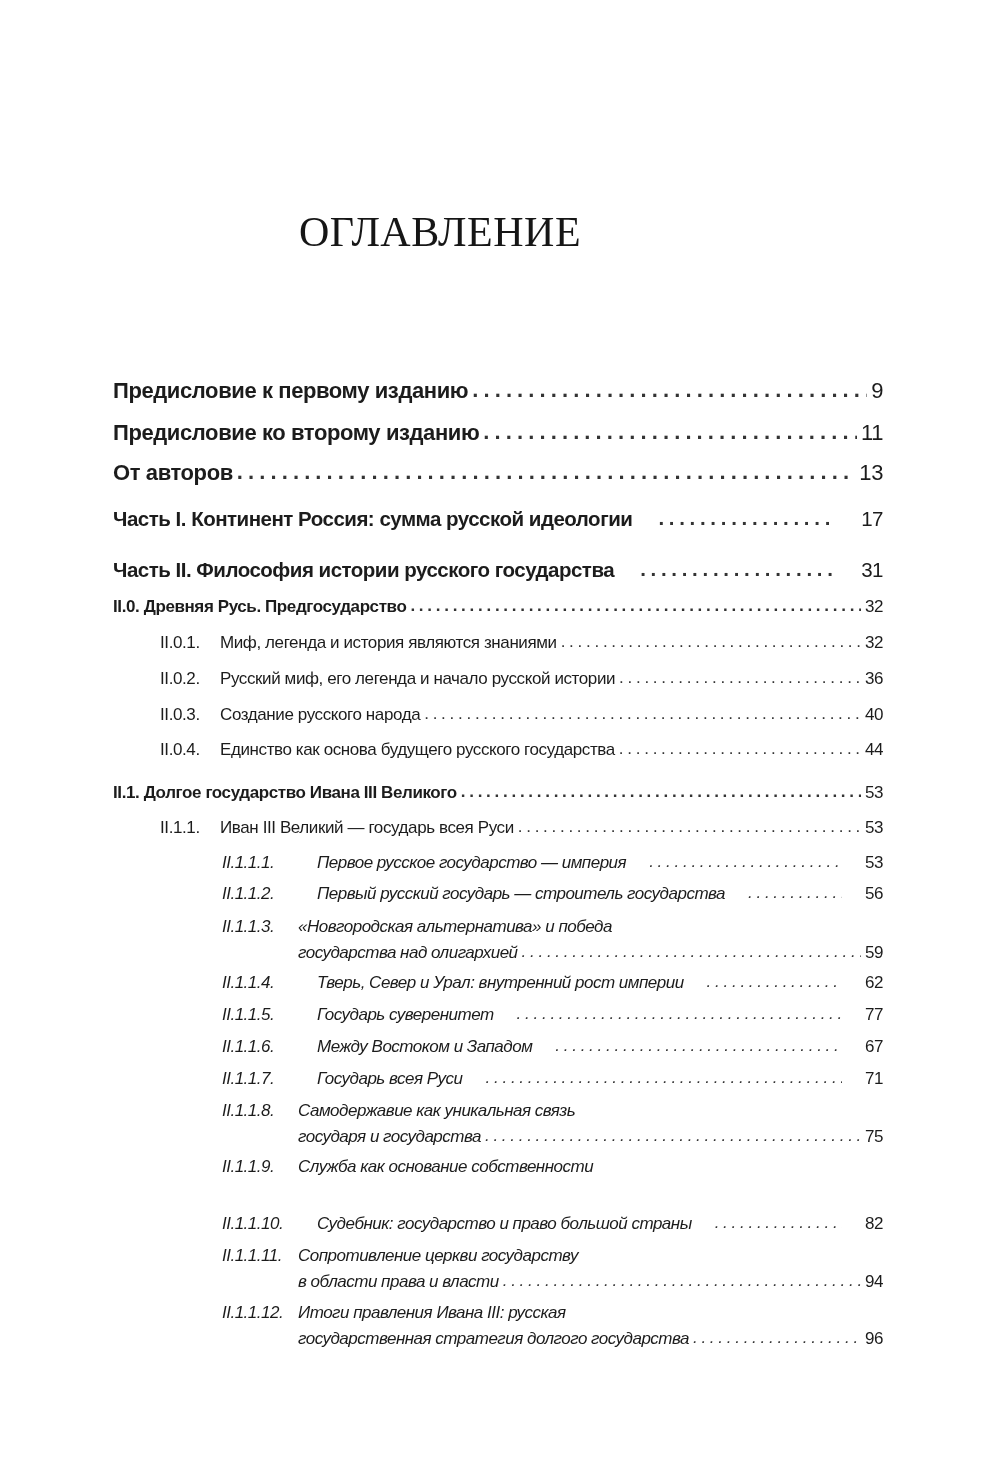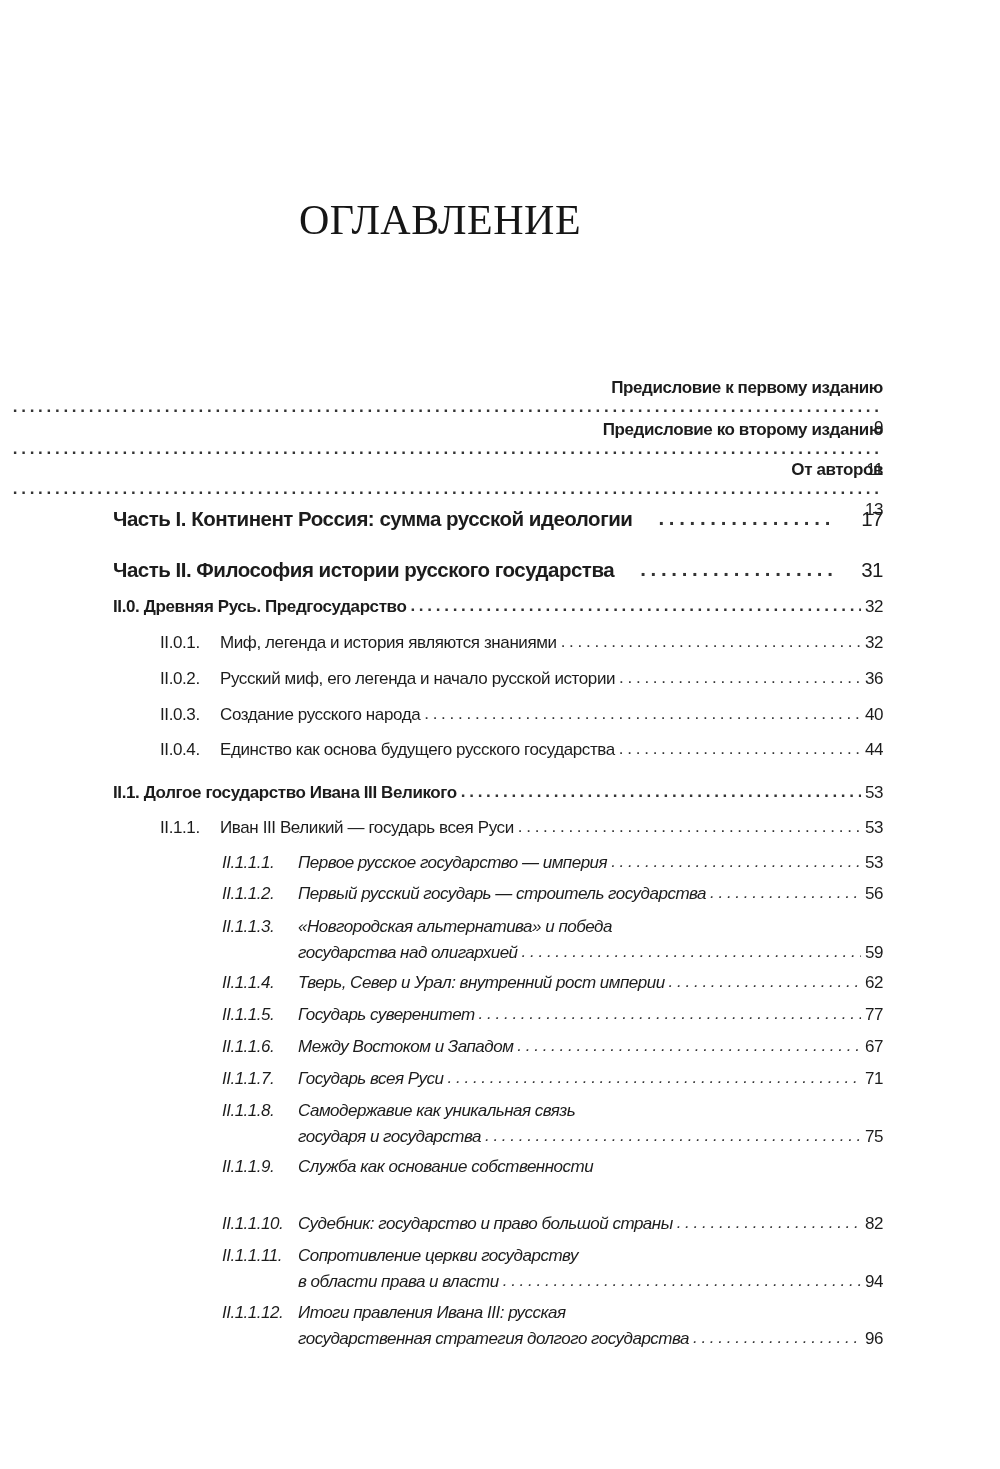--- a/index.html
+++ b/index.html
@@ -1,43 +1,43 @@
 <!DOCTYPE html>
 <html><head>
 <meta charset="utf-8">
 <style>
   html, body { margin: 0; padding: 0; background: #ffffff; }
   body { width: 1000px; height: 1469px; position: relative; overflow: hidden; color: #1c1c1c; }
   .page-title {
-    position: absolute; top: 168px; left: 0; width: 880px; text-align: center;
+    position: absolute; top: 180px; left: 0; width: 880px; text-align: center;
     font-family: "Liberation Serif", "DejaVu Serif", serif; font-size: 42px; letter-spacing: 0.5px;
     color: #161616; font-weight: normal;
   }
   .toc { position: absolute; left: 0; top: 0; width: 1000px; }
   .row {
     position: absolute; left: 113px; width: 770px; display: flex; align-items: flex-end;
     font-family: "Liberation Sans", "DejaVu Sans", sans-serif; white-space: nowrap;
   }
   .row .num { flex: 0 0 auto; }
   .row .txt { flex: 0 0 auto; }
   .row .dots {
     flex: 1 1 auto; overflow: hidden; margin: 0 4px; letter-spacing: 2.6px; color: #333;
     position: relative; top: -1px;
   }
   .row .dots::before { content: ". . . . . . . . . . . . . . . . . . . . . . . . . . . . . . . . . . . . . . . . . . . . . . . . . . . . . . . . . . . . . . . . . . . . . . . . . . . . . . . . . . . . . . . . . . . . . . . . . . . . . . ."; letter-spacing: 0px; word-spacing: -1px; }
   .row .pg { flex: 0 0 auto; text-align: right; }
 
-  .lvl-front { font-size: 17px; font-weight: bold; letter-spacing: -0.4px; flex-direction: column; }
+  .lvl-front { font-size: 22px; font-weight: bold; letter-spacing: -0.4px; }
   .lvl-part { font-size: 20.5px; font-weight: bold; letter-spacing: -0.5px; gap: 22px; }
   .lvl-part .pg, .lvl-front .pg { font-weight: normal; }
   .lvl-chap { font-size: 17px; font-weight: bold; letter-spacing: -0.4px; }
   .lvl-chap .pg { font-weight: normal; }
   .lvl-sec { font-size: 17px; letter-spacing: -0.4px; left: 160px; width: 723px; }
   .lvl-sec .num { width: 60px; }
-  .lvl-sub { font-size: 17px; font-style: italic; letter-spacing: -0.5px; left: 222px; width: 661px; }
+  .lvl-sub { font-size: 17px; font-style: italic; letter-spacing: -0.5px; left: 222px; width: 661px; gap: 19px; }
   .lvl-sub .num { width: 76px; }
   .lvl-sub .pg { font-style: normal; }
 
   .multi { display: block; }
   .multi .line1 { display: flex; align-items: flex-end; }
   .multi .line2 { display: flex; align-items: flex-end; margin-top: 6px; }
   .multi .line2 .spacer { flex: 0 0 76px; }
 </style>
 </head>
 <body>

